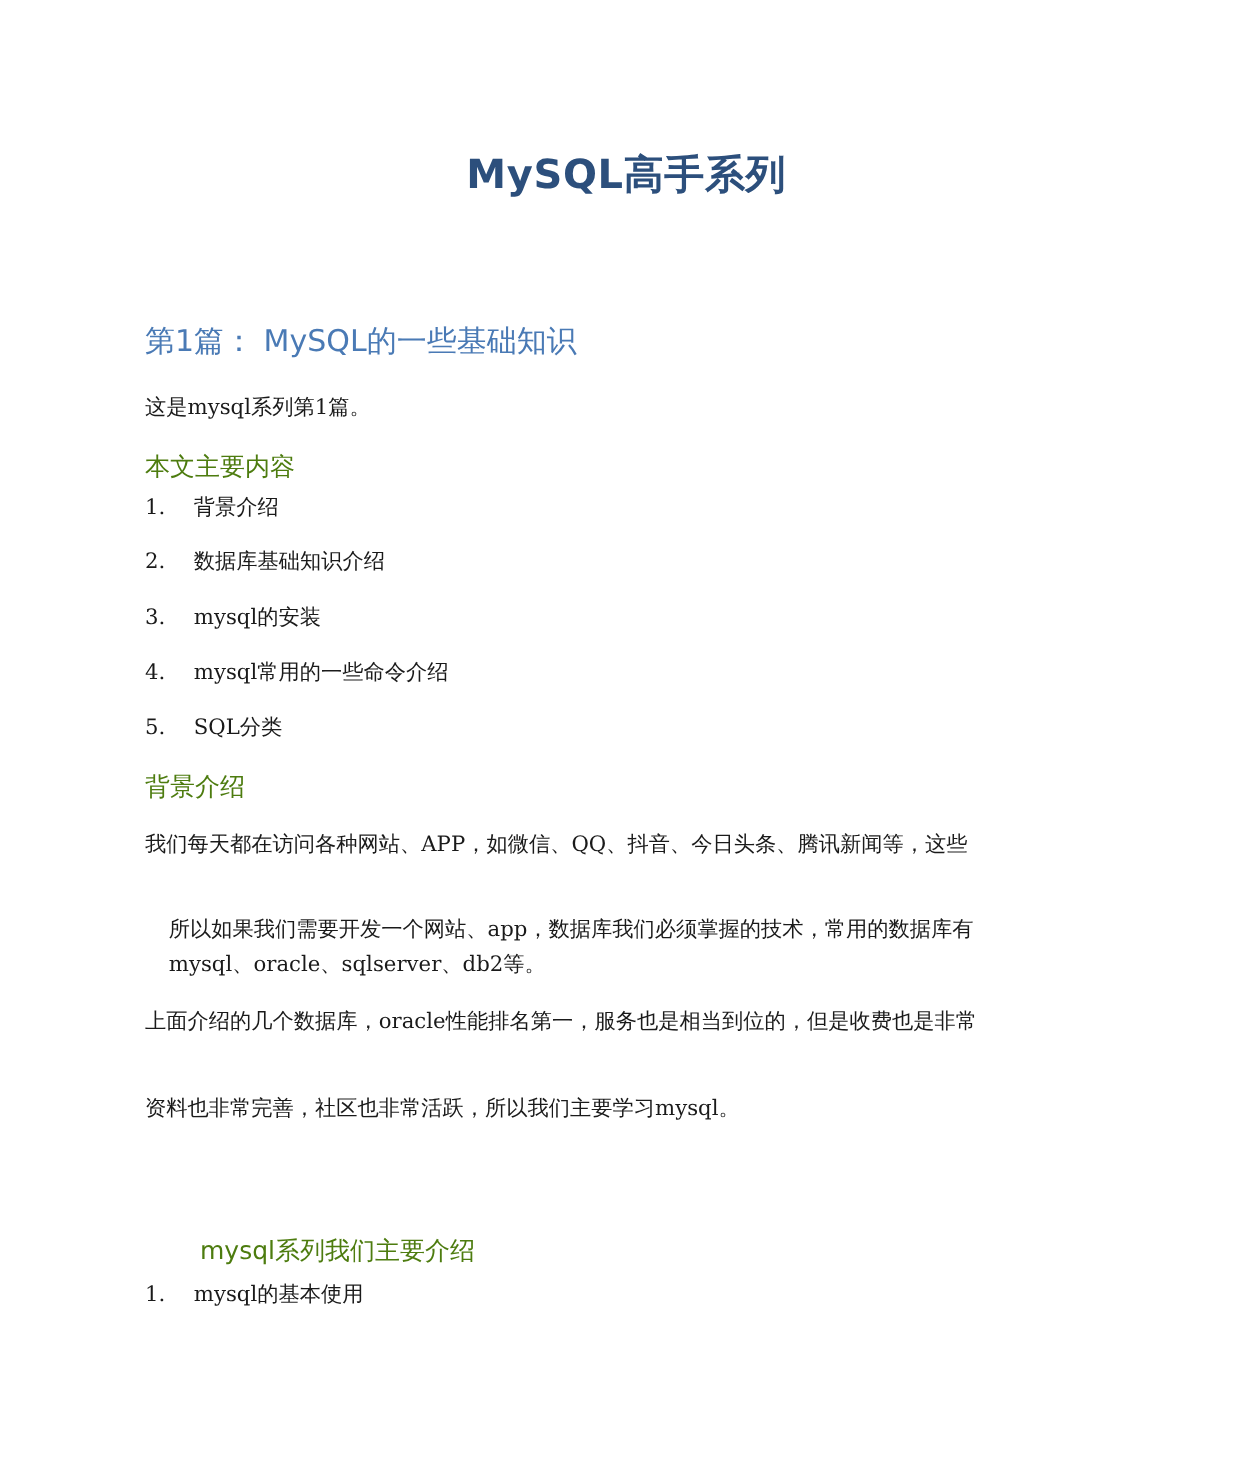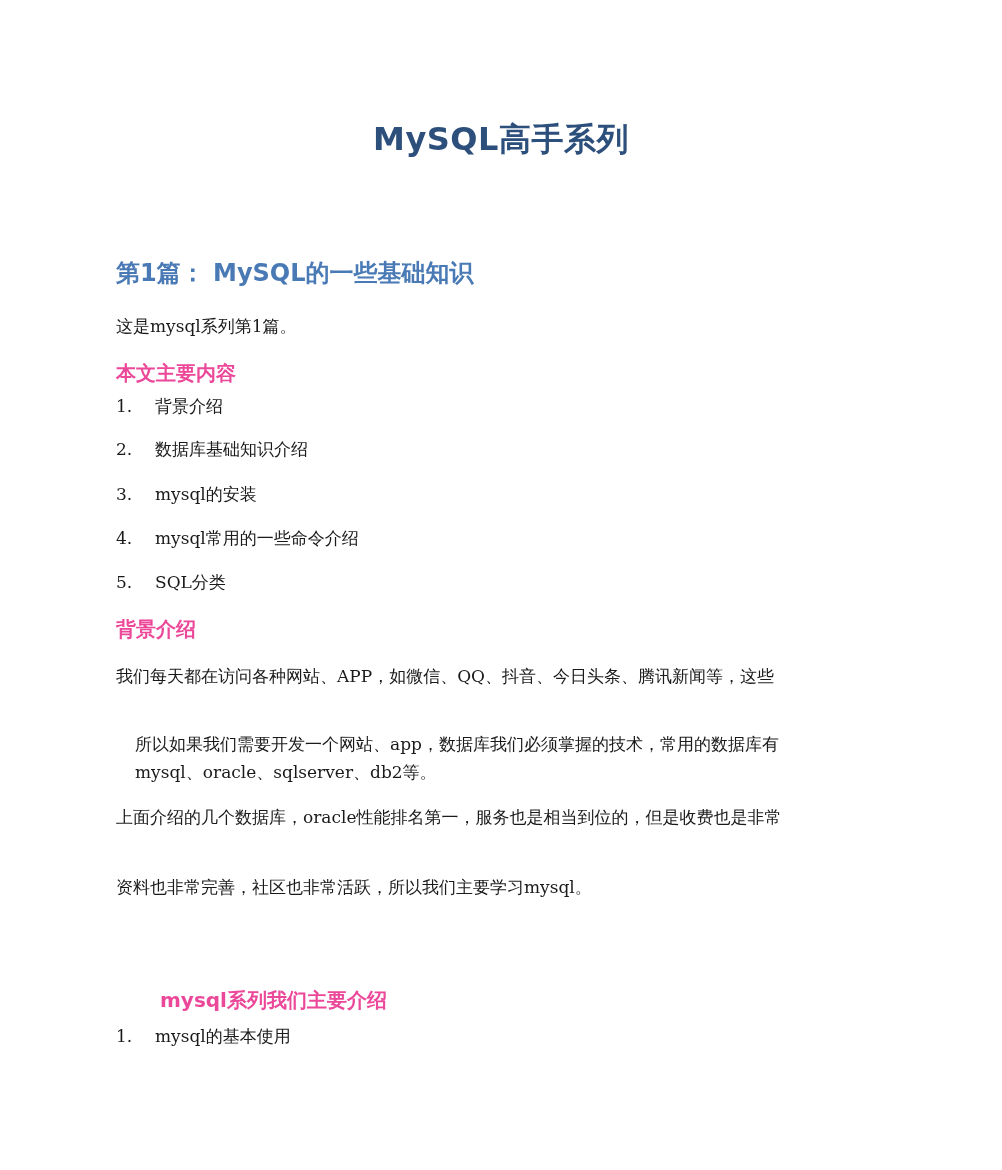--- a/index.html
+++ b/index.html
@@ -32,31 +32,31 @@
       font-weight: bold;
       font-size: 32px;
       color: #2c4f7c;
       letter-spacing: 0.5px;
     }
     .h1 {
       position: absolute;
       left: 116px;
       top: 257px;
       font-family: "DejaVu Sans", "Liberation Sans", sans-serif;
-      font-weight: bold;
+      font-weight: normal;
       font-size: 24px;
       color: #4a7ab5;
     }
     .h2 {
       position: absolute;
       left: 116px;
       font-family: "DejaVu Sans", "Liberation Sans", sans-serif;
-      font-weight: bold;
+      font-weight: normal;
       font-size: 20px;
-      color: #ec4899;
+      color: #4d7c0f;
     }
     .p {
       position: absolute;
       left: 116px;
       width: 780px;
       font-size: 17px;
       line-height: 28px;
       color: #1a1a1a;
     }
     .li {

